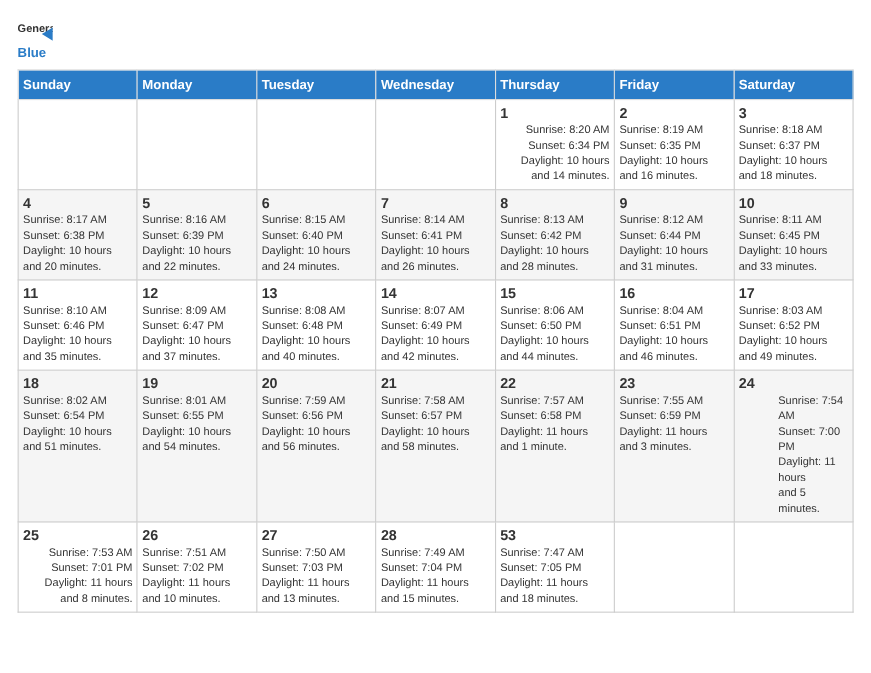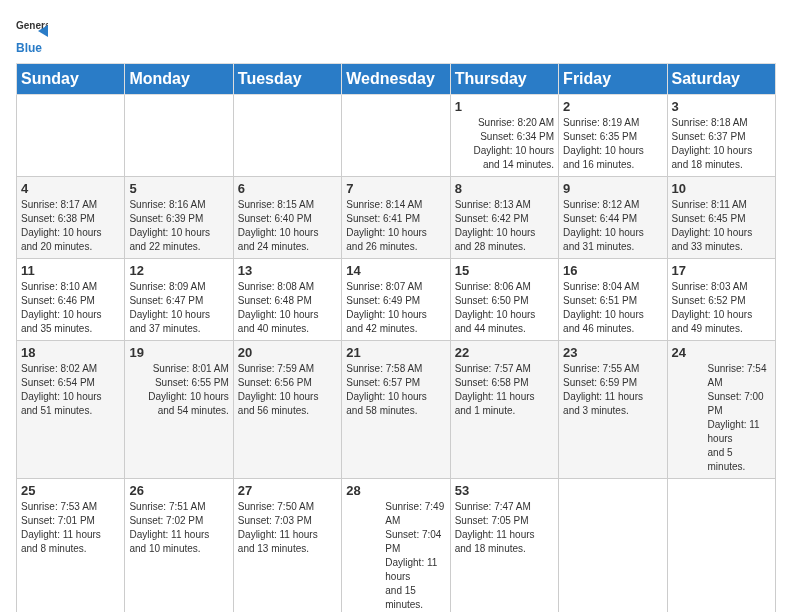--- a/index.html
+++ b/index.html
@@ -36,21 +36,21 @@
       margin-top: 2px;
     }
     .calendar {
       width: 100%;
       border-collapse: collapse;
       margin-top: 8px;
     }
     .calendar th {
       background-color: #2a7cc7;
       color: #fff;
-      font-size: 16px;
+      font-size: 12px;
       padding: 6px 4px;
       text-align: left;
       border: 1px solid #ddd;
       font-weight: bold;
     }
     .calendar td {
       border: 1px solid #ccc;
       vertical-align: top;
       padding: 4px;
       font-size: 10.5px;
@@ -246,21 +246,21 @@
       <tr class="row-shaded">
         <td>
           <span class="day-number">18</span>
           <div class="day-info" style="white-space: pre-line;">Sunrise: 8:02 AM
 Sunset: 6:54 PM
 Daylight: 10 hours
 and 51 minutes.</div>
         </td>
         <td>
           <span class="day-number">19</span>
-          <div class="day-info" style="white-space: pre-line; text-align: right;">Sunrise: 8:01 AM
+          <div class="day-info" style="white-space: pre-line;">Sunrise: 8:01 AM
 Sunset: 6:55 PM
 Daylight: 10 hours
 and 54 minutes.</div>
         </td>
         <td>
           <span class="day-number">20</span>
           <div class="day-info" style="white-space: pre-line;">Sunrise: 7:59 AM
 Sunset: 6:56 PM
 Daylight: 10 hours
 and 56 minutes.</div>
@@ -290,42 +290,42 @@
           <span class="day-number">24</span>
           <div class="day-info" style="white-space: pre-line; margin-left: 36px;">Sunrise: 7:54 AM
 Sunset: 7:00 PM
 Daylight: 11 hours
 and 5 minutes.</div>
         </td>
       </tr>
       <tr class="row-white">
         <td>
           <span class="day-number">25</span>
-          <div class="day-info" style="white-space: pre-line;">Sunrise: 7:53 AM
+          <div class="day-info" style="white-space: pre-line; text-align: right;">Sunrise: 7:53 AM
 Sunset: 7:01 PM
 Daylight: 11 hours
 and 8 minutes.</div>
         </td>
         <td>
           <span class="day-number">26</span>
           <div class="day-info" style="white-space: pre-line;">Sunrise: 7:51 AM
 Sunset: 7:02 PM
 Daylight: 11 hours
 and 10 minutes.</div>
         </td>
         <td>
           <span class="day-number">27</span>
           <div class="day-info" style="white-space: pre-line;">Sunrise: 7:50 AM
 Sunset: 7:03 PM
 Daylight: 11 hours
 and 13 minutes.</div>
         </td>
         <td>
           <span class="day-number">28</span>
-          <div class="day-info" style="white-space: pre-line; margin-left: 39px;">Sunrise: 7:49 AM
+          <div class="day-info" style="white-space: pre-line;">Sunrise: 7:49 AM
 Sunset: 7:04 PM
 Daylight: 11 hours
 and 15 minutes.</div>
         </td>
         <td>
           <span class="day-number">53</span>
           <div class="day-info" style="white-space: pre-line;">Sunrise: 7:47 AM
 Sunset: 7:05 PM
 Daylight: 11 hours
 and 18 minutes.</div>

